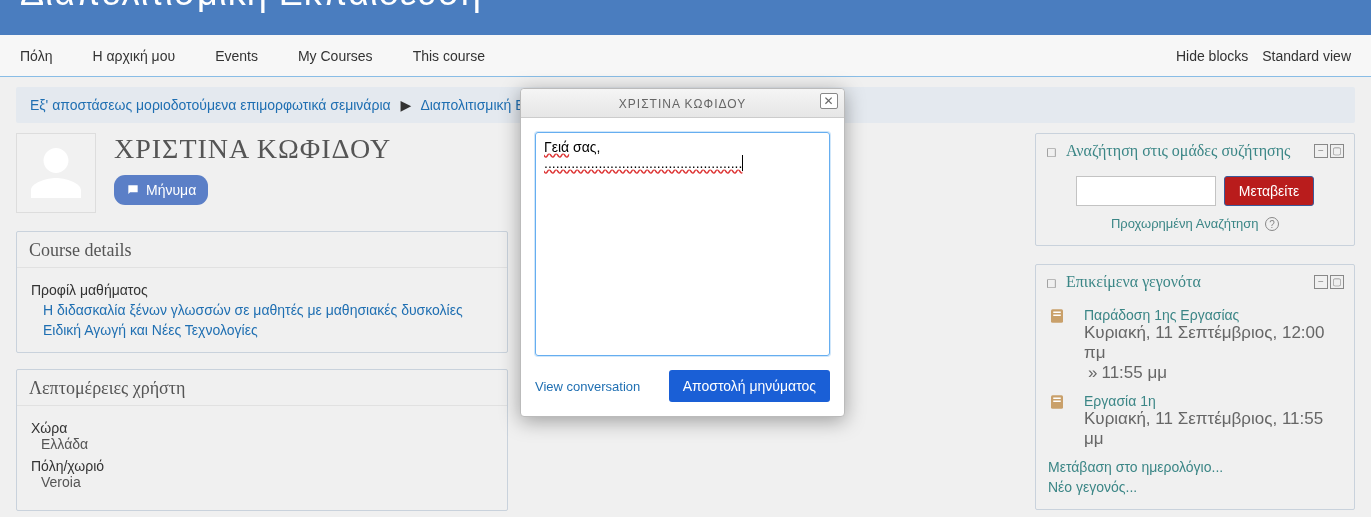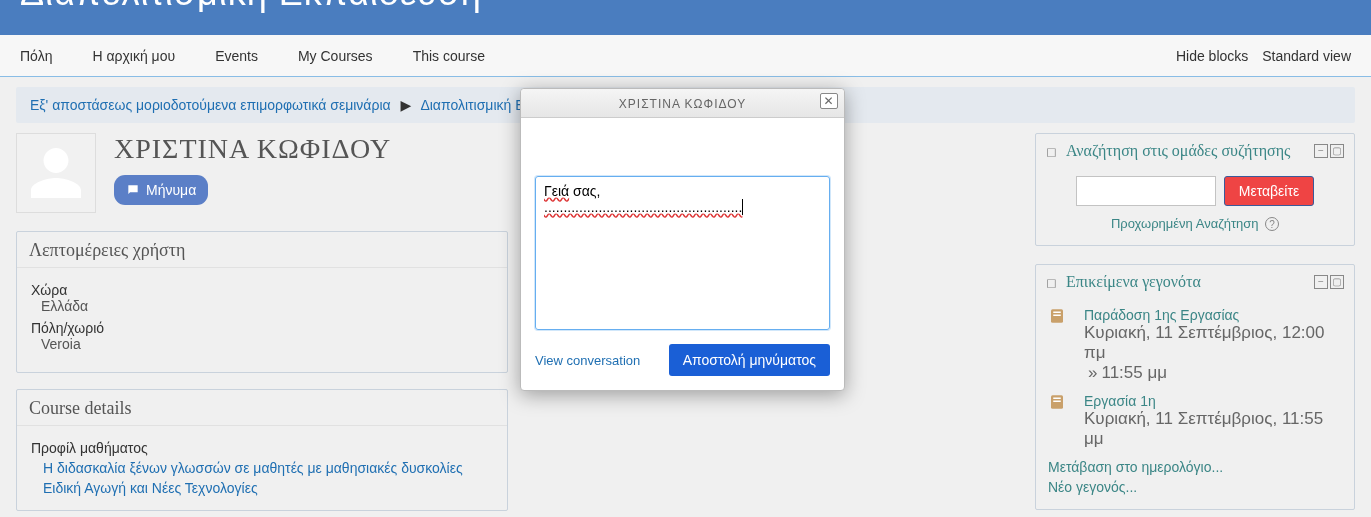--- a/index.html
+++ b/index.html
@@ -39,39 +39,39 @@
 .block-head { display:flex; align-items:center; padding:8px 10px; }
 .block-head .bicon { width:14px; display:inline-block; margin-right:6px; color:#888; font-size:13px; }
 .block-head h3 { font-family: Georgia, serif; font-size:16px; color:#3b8686; font-weight:normal; flex:1; }
 .block-head h3 a { color:#3b8686; text-decoration:none; }
 .block-ctrl { display:flex; gap:2px; }
 .block-ctrl span { width:14px; height:14px; border:1px solid #888; color:#888; display:inline-flex; align-items:center; justify-content:center; font-size:10px; cursor:pointer; line-height:1; }
 .block-body { padding:8px 12px 14px; }
 
 .search-row { display:flex; gap:8px; justify-content:center; }
 .search-row input { width:140px; height:30px; border:1px solid #c3c3c3; background:#fff; padding:0 6px; }
-.btn-blue { background:#ef4444; color:#fff; border:1px solid #3a5a9a; border-radius:3px; padding:5px 14px; font-size:14px; cursor:pointer; }
+.btn-blue { background:#b91c1c; color:#fff; border:1px solid #3a5a9a; border-radius:3px; padding:5px 14px; font-size:14px; cursor:pointer; }
 .adv-link { text-align:center; margin-top:10px; font-size:13px; }
 .adv-link a { color:#3b8686; text-decoration:none; }
 .help-icon { display:inline-block; width:14px; height:14px; border:1px solid #888; border-radius:50%; text-align:center; font-size:10px; line-height:13px; color:#888; margin-left:3px; }
 
 .event { display:flex; gap:18px; margin-bottom:10px; }
 .event-icon { width:18px; height:18px; flex-shrink:0; }
 .event-body a { color:#3b8686; text-decoration:none; }
 .event-body .date { color:#666; font-size:17px; }
 .event-body .date .arrow { margin:0 4px; }
 .cal-link { color:#3b8686; text-decoration:none; display:block; margin-top:4px; }
 
 
 .overlay { position:absolute; top:88px; left:520px; width:325px; background:#fff; border:1px solid #bbb; border-radius:4px; box-shadow:0 4px 20px rgba(0,0,0,0.35); }
 .dlg-head { background:linear-gradient(#f5f5f5,#e6e6e6); border-bottom:1px solid #ccc; padding:6px 0; text-align:center; position:relative; border-radius:4px 4px 0 0; }
 .dlg-head span { color:#666; font-size:12px; letter-spacing:1px; }
 .dlg-close { position:absolute; right:6px; top:4px; width:18px; height:16px; border:1px solid #888; border-radius:2px; background:#fff; text-align:center; font-size:12px; line-height:14px; cursor:pointer; color:#444; }
 .dlg-body { padding:14px; }
-.dlg-textarea { width:100%; height:154px; border:1px solid #66aef0; border-radius:3px; padding:6px 8px; font-family: Arial, sans-serif; font-size:14px; resize:both; outline:none; box-shadow:0 0 0 1px rgba(102,174,240,0.3);margin-top:44px; }
+.dlg-textarea { width:100%; height:224px; border:1px solid #66aef0; border-radius:3px; padding:6px 8px; font-family: Arial, sans-serif; font-size:14px; resize:both; outline:none; box-shadow:0 0 0 1px rgba(102,174,240,0.3); }
 .dlg-foot { display:flex; align-items:center; justify-content:space-between; padding:0 14px 14px; }
 .dlg-foot a { color:#1f6fb2; font-size:13px; text-decoration:none; }
 .btn-send { background:#1a5fd6; color:#fff; border:none; border-radius:3px; padding:8px 14px; font-size:14px; cursor:pointer; }
 
 
 .spellbad { text-decoration: underline wavy #d33; text-decoration-skip-ink: none; }
 </style>
 </head>
 <body>
 
@@ -113,35 +113,35 @@
               <path d="M4 4h16v12H7l-3 3z"></path>
             </svg>
           <span>Μήνυμα</span>
         </button>
       </div>
     </div>
 
     <div style="display:flex; gap:18px;">
       <div style="flex:1;">
         <div class="panel">
+          <div class="panel-title">Course details</div>
+          <div class="panel-body">
+            <div class="field-label">Προφίλ μαθήματος</div>
+            <a href="#" class="course-link">Η διδασκαλία ξένων γλωσσών σε μαθητές με μαθησιακές δυσκολίες</a>
+            <a href="#" class="course-link">Ειδική Αγωγή και Νέες Τεχνολογίες</a>
+          </div>
+        </div>
+
+        <div class="panel">
           <div class="panel-title">Λεπτομέρειες χρήστη</div>
           <div class="panel-body">
             <div class="field-label">Χώρα</div>
             <div class="field-value">Ελλάδα</div>
             <div class="field-label">Πόλη/χωριό</div>
             <div class="field-value">Veroia</div>
-          </div>
-        </div>
-
-        <div class="panel">
-          <div class="panel-title">Course details</div>
-          <div class="panel-body">
-            <div class="field-label">Προφίλ μαθήματος</div>
-            <a href="#" class="course-link">Η διδασκαλία ξένων γλωσσών σε μαθητές με μαθησιακές δυσκολίες</a>
-            <a href="#" class="course-link">Ειδική Αγωγή και Νέες Τεχνολογίες</a>
           </div>
         </div>
       </div>
 
       <div style="flex:1;">
         <div style="height:290px;"></div>
 
       </div>
     </div>
 

